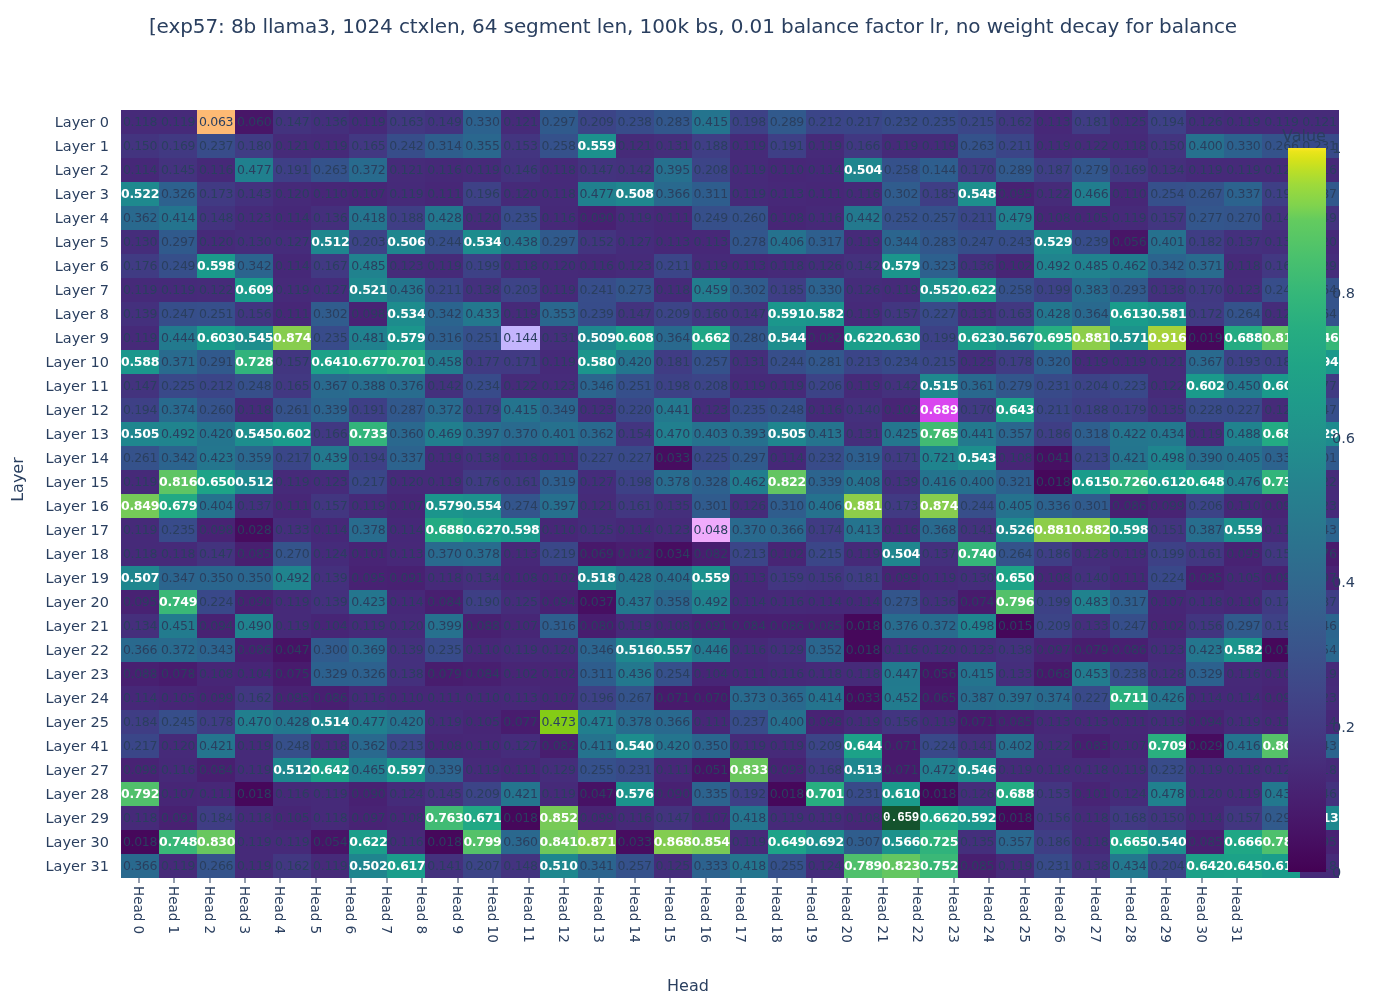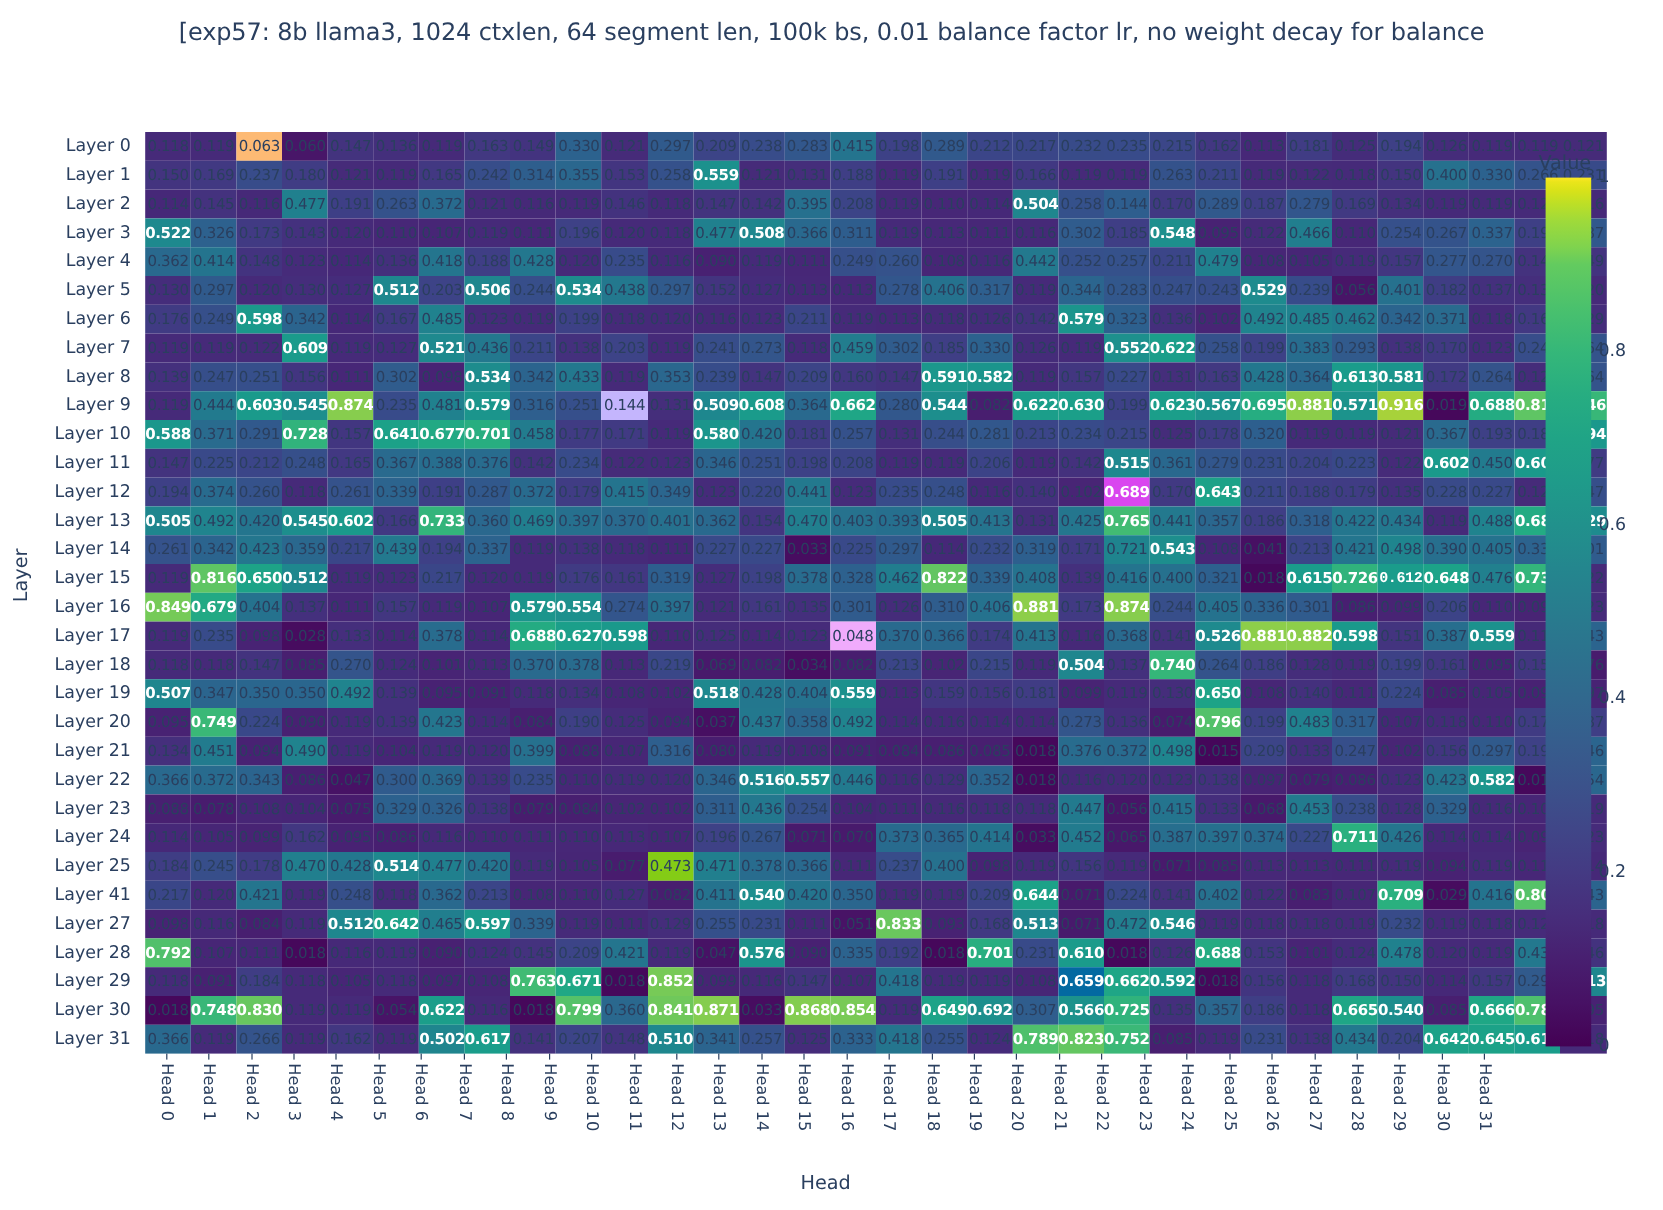--- a/index.html
+++ b/index.html
@@ -699,21 +699,21 @@
       <div class="cell light" style="background: rgb(99, 197, 98);">0.822</div>
       <div class="cell dark" style="background: rgb(44, 100, 142);">0.339</div>
       <div class="cell dark" style="background: rgb(37, 115, 142);">0.408</div>
       <div class="cell dark" style="background: rgb(68, 48, 125);">0.139</div>
       <div class="cell dark" style="background: rgb(36, 116, 142);">0.416</div>
       <div class="cell dark" style="background: rgb(38, 113, 142);">0.400</div>
       <div class="cell dark" style="background: rgb(45, 96, 142);">0.321</div>
       <div class="cell dark" style="background: rgb(70, 8, 91);">0.018</div>
       <div class="cell light" style="background: rgb(26, 156, 139);">0.615</div>
       <div class="cell light" style="background: rgb(48, 179, 124);">0.726</div>
-      <div class="cell light" style="background: rgb(26, 156, 139); font-family: Liberation Mono, monospace;">0.612</div>
+      <div class="cell light" style="background: rgb(26, 156, 139);">0.612</div>
       <div class="cell light" style="background: rgb(28, 163, 136);">0.648</div>
       <div class="cell dark" style="background: rgb(33, 128, 142);">0.476</div>
       <div class="cell light" style="background: rgb(51, 181, 123);">0.734</div>
       <div class="cell dark" style="background: rgb(70, 43, 121);">0.122</div>
       <div class="cell light" style="background: rgb(117, 202, 88);">0.849</div>
       <div class="cell light" style="background: rgb(34, 169, 132);">0.679</div>
       <div class="cell dark" style="background: rgb(37, 114, 142);">0.404</div>
       <div class="cell dark" style="background: rgb(68, 48, 125);">0.137</div>
       <div class="cell dark" style="background: rgb(71, 39, 119);">0.111</div>
       <div class="cell dark" style="background: rgb(66, 54, 128);">0.157</div>
@@ -1140,21 +1140,21 @@
       <div class="cell dark" style="background: rgb(70, 8, 91);">0.018</div>
       <div class="cell light" style="background: rgb(119, 202, 87);">0.852</div>
       <div class="cell dark" style="background: rgb(72, 36, 116);">0.099</div>
       <div class="cell dark" style="background: rgb(70, 41, 120);">0.116</div>
       <div class="cell dark" style="background: rgb(67, 51, 126);">0.147</div>
       <div class="cell dark" style="background: rgb(71, 38, 118);">0.107</div>
       <div class="cell dark" style="background: rgb(36, 117, 142);">0.418</div>
       <div class="cell dark" style="background: rgb(70, 42, 121);">0.119</div>
       <div class="cell dark" style="background: rgb(70, 42, 121);">0.119</div>
       <div class="cell dark" style="background: rgb(71, 38, 118);">0.108</div>
-      <div class="cell light" style="background: #0369a1;">0.659</div>
+      <div class="cell light" style="background: #14532d; font-family: Liberation Mono, monospace;">0.659</div>
       <div class="cell light" style="background: rgb(31, 166, 134);">0.662</div>
       <div class="cell light" style="background: rgb(27, 151, 140);">0.592</div>
       <div class="cell dark" style="background: rgb(70, 8, 91);">0.018</div>
       <div class="cell dark" style="background: rgb(66, 53, 128);">0.156</div>
       <div class="cell dark" style="background: rgb(70, 42, 121);">0.118</div>
       <div class="cell dark" style="background: rgb(65, 57, 130);">0.168</div>
       <div class="cell dark" style="background: rgb(67, 52, 127);">0.150</div>
       <div class="cell dark" style="background: rgb(70, 40, 120);">0.114</div>
       <div class="cell dark" style="background: rgb(66, 54, 128);">0.157</div>
       <div class="cell dark" style="background: rgb(49, 90, 140);">0.294</div>

